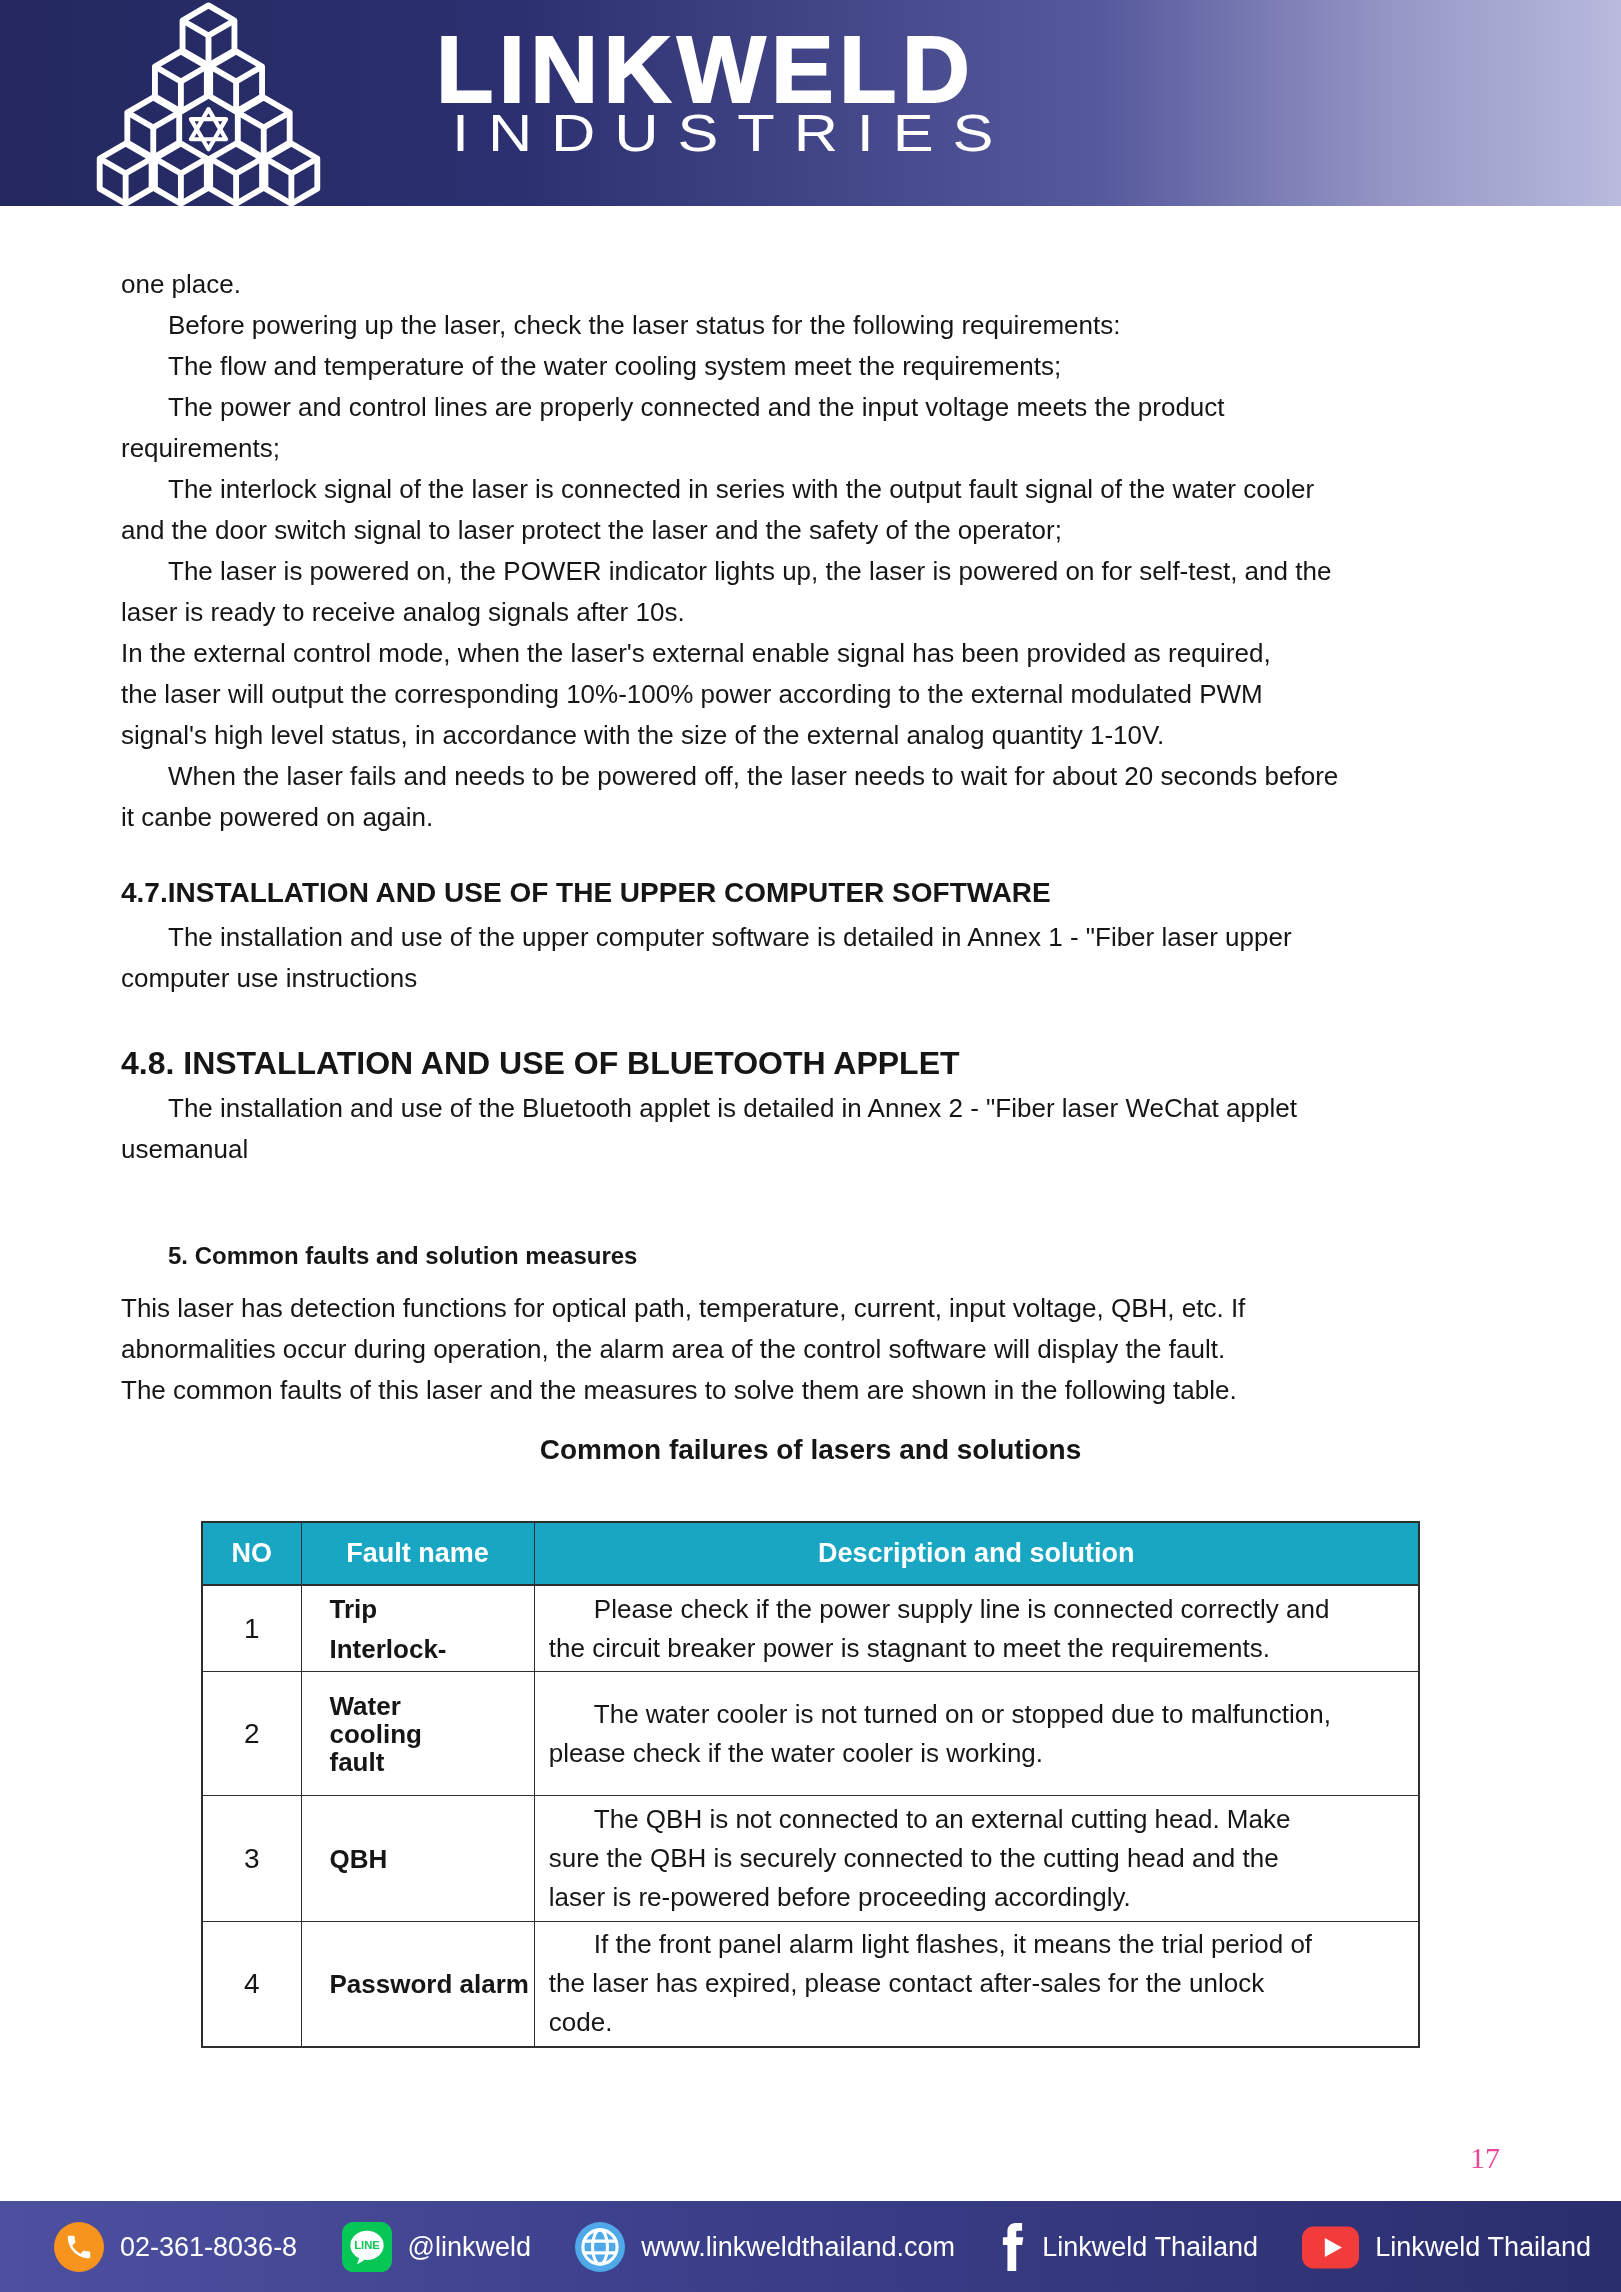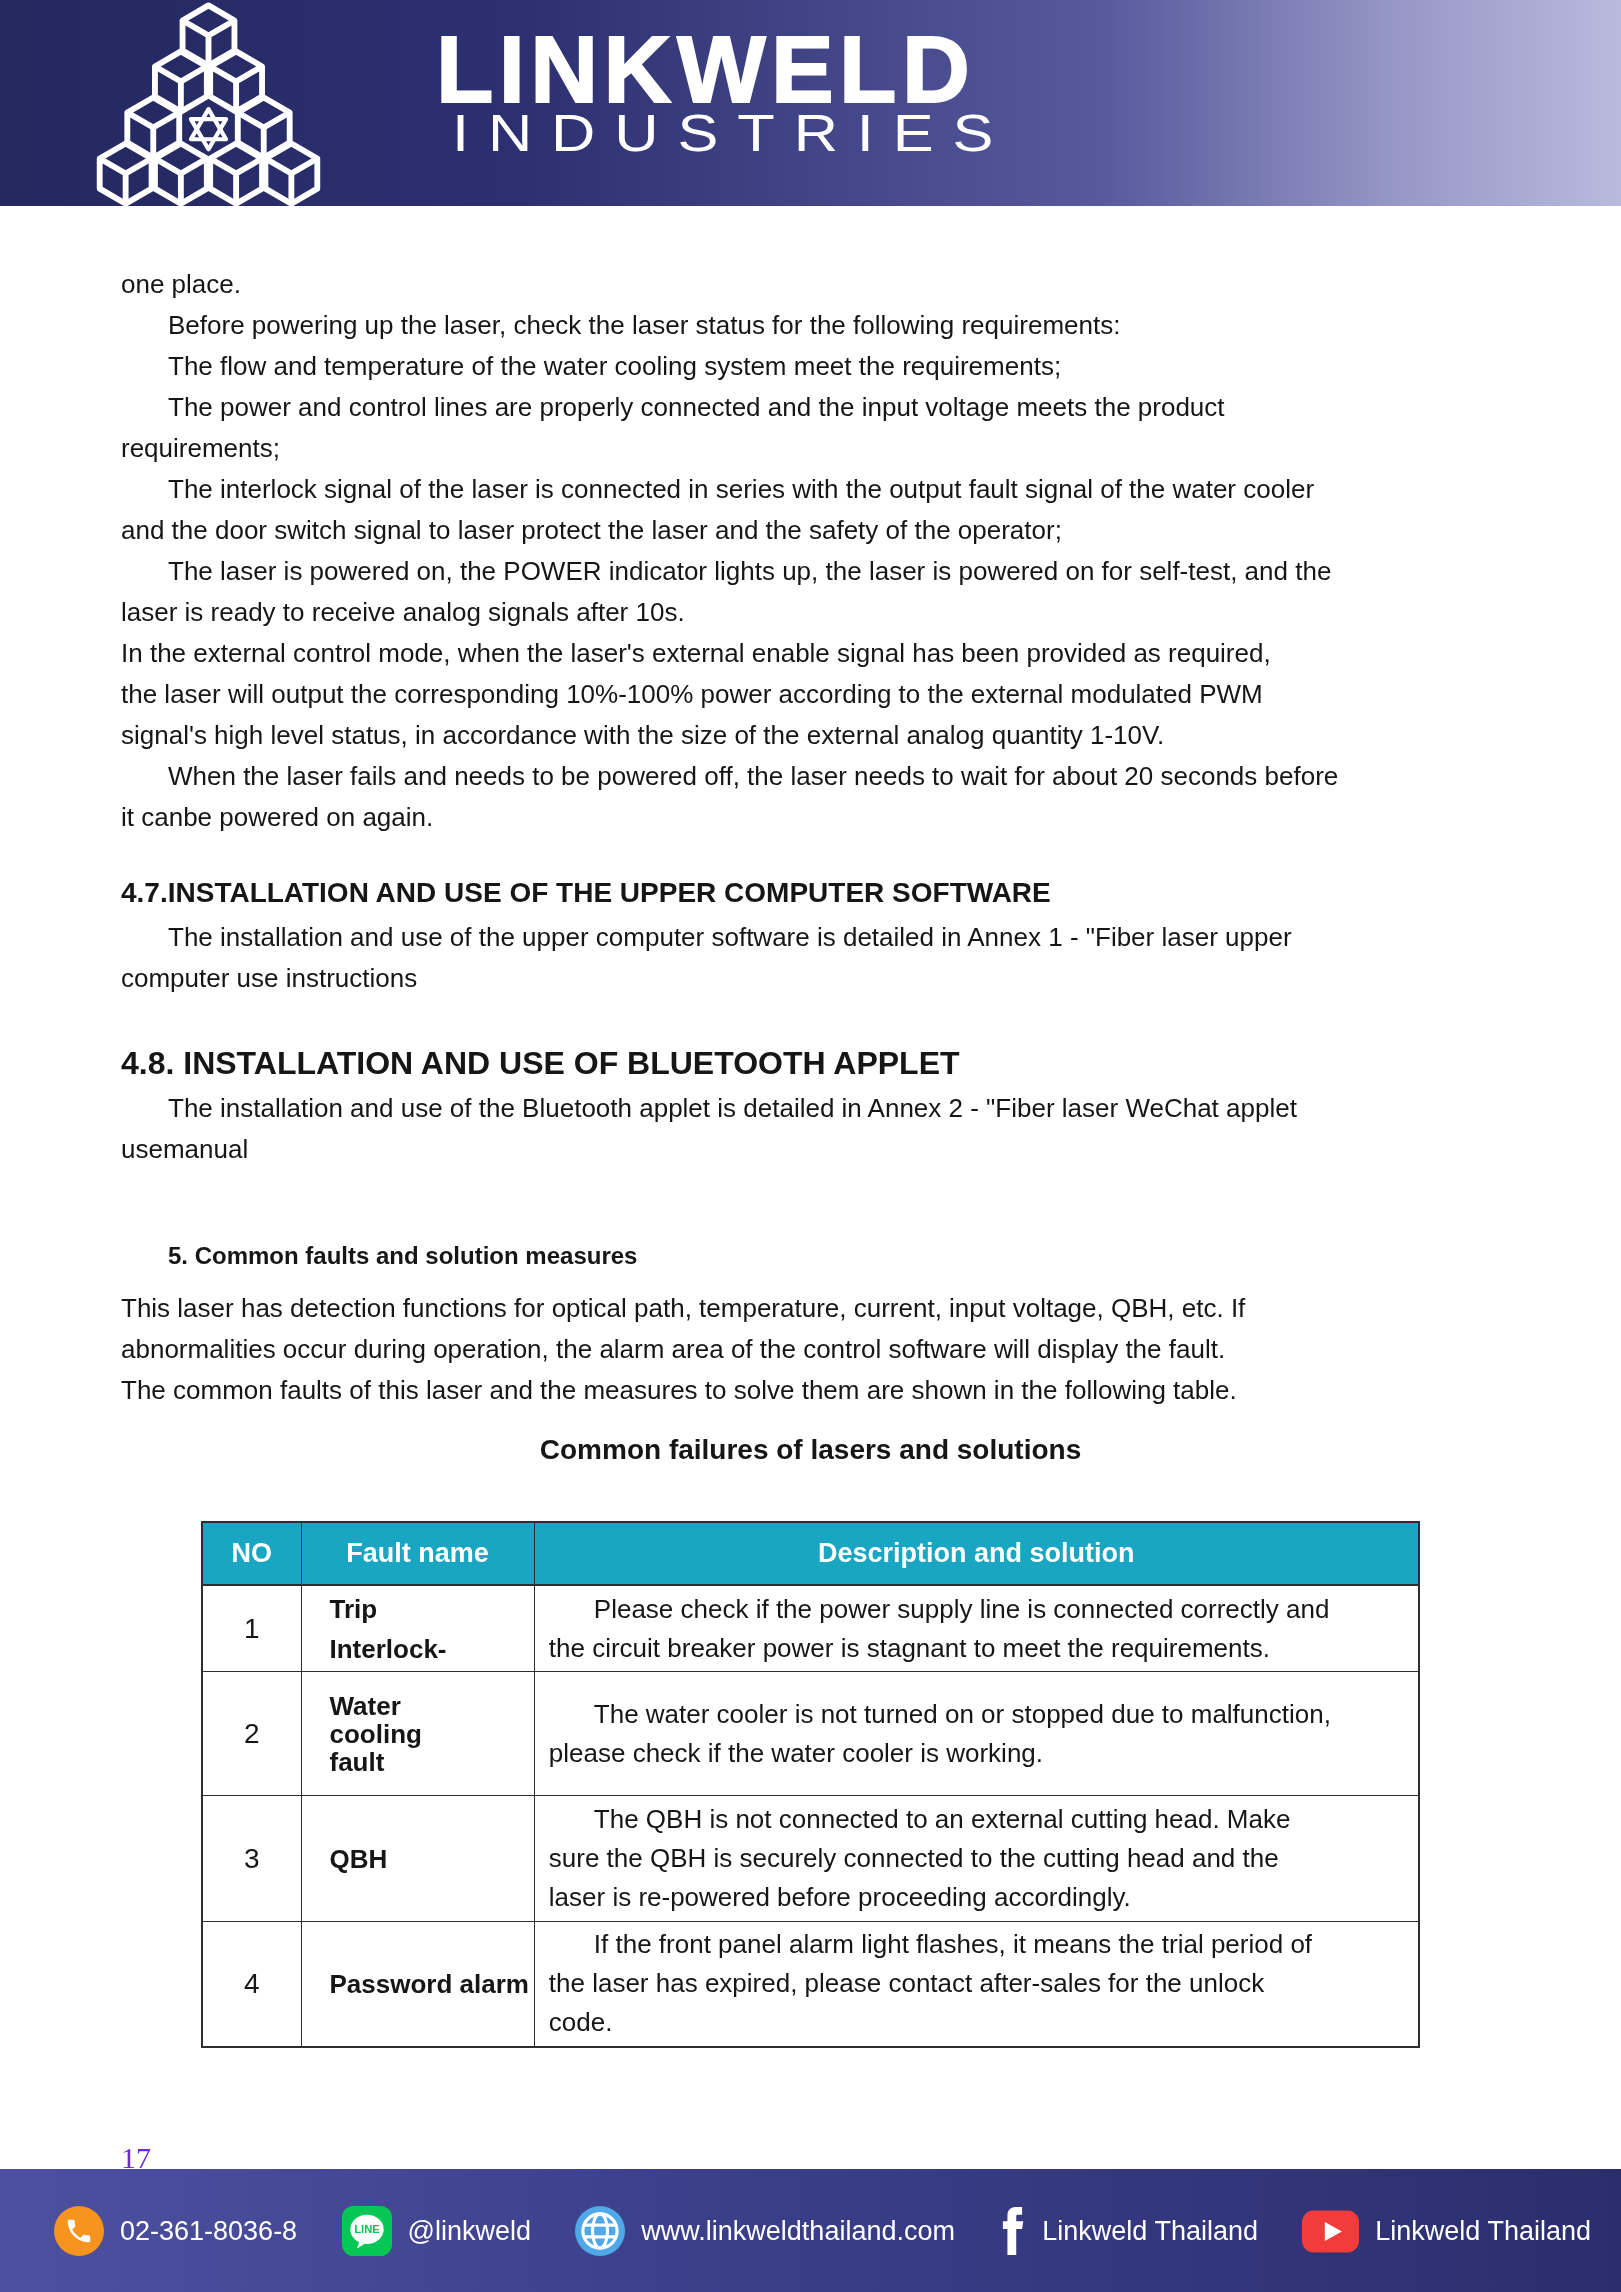--- a/index.html
+++ b/index.html
@@ -31,24 +31,24 @@
   table.faults th{background:#18a6c2;color:#ffffff;font-size:27px;font-weight:bold;height:59px;
     border:1.8px solid #2e2e2e;border-bottom:2.7px solid #2e2e2e;}
   table.faults td{border:1.8px solid #2e2e2e;vertical-align:middle;}
   col.c-no{width:99px;} col.c-fault{width:233px;} col.c-desc{width:885px;}
   td.no{text-align:center;font-size:28px;font-weight:400;}
   td.fault{font-weight:bold;font-size:26px;line-height:40px;padding-left:28px;white-space:pre-line;}
   tr.tight td.fault{line-height:28px;}
   td.desc{font-size:26px;line-height:39px;padding:3.6px 14.3px;text-indent:45px;white-space:pre-line;}
   tr.r1{height:84px;} tr.r2{height:124px;} tr.r3{height:123px;} tr.r4{height:122px;}
 
-  .page-number{margin-top:93px;text-align:left;font-size:30px;font-family:"Liberation Serif",serif;color:#6d28d9;}
-
-  
-  .footer-bar{position:absolute;left:0;right:0;bottom:0;height:124px;box-sizing:border-box;
+  .page-number{margin-top:93px;text-align:right;font-size:30px;font-family:"Liberation Serif",serif;color:#ec4899;}
+
+  
+  .footer-bar{position:absolute;left:0;right:0;bottom:0;height:92px;box-sizing:border-box;
     background:linear-gradient(90deg,#4c509f 0%,#3b3f8a 45%,#2b2e6d 100%);
     display:flex;align-items:center;justify-content:space-between;padding:0 30px 0 54px;}
   .fitem{display:flex;align-items:center;gap:16px;color:#ffffff;font-size:27px;white-space:nowrap;}
   .fitem svg{display:block;}
 </style>
 </head>
 <body>
 
 <div class="page">
 

